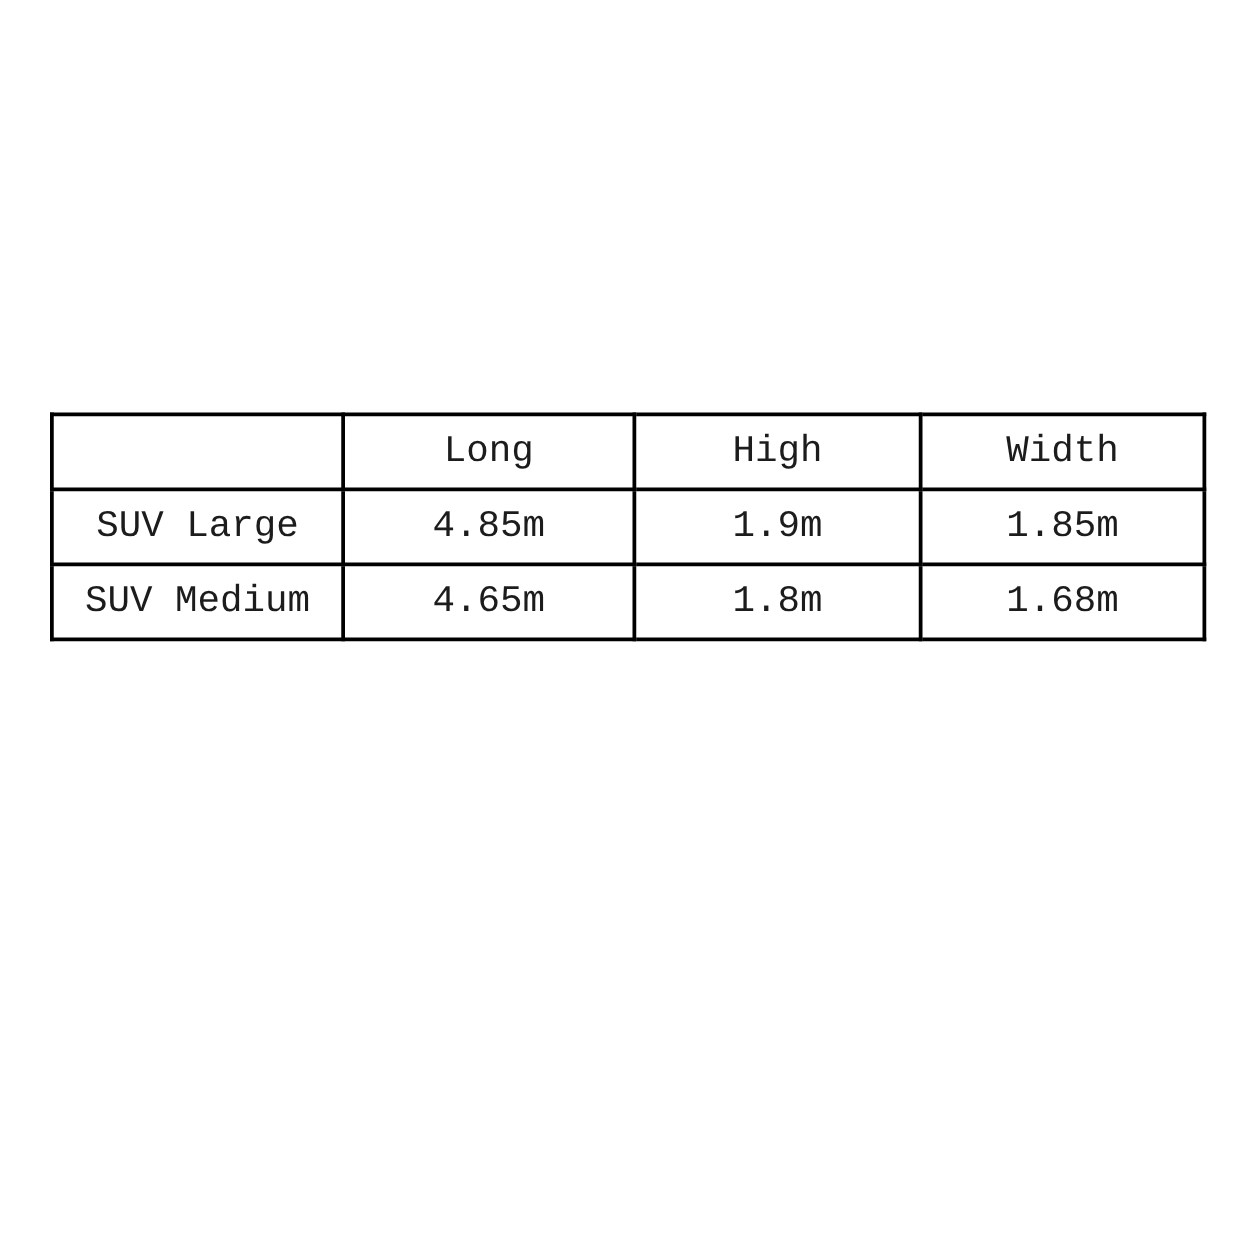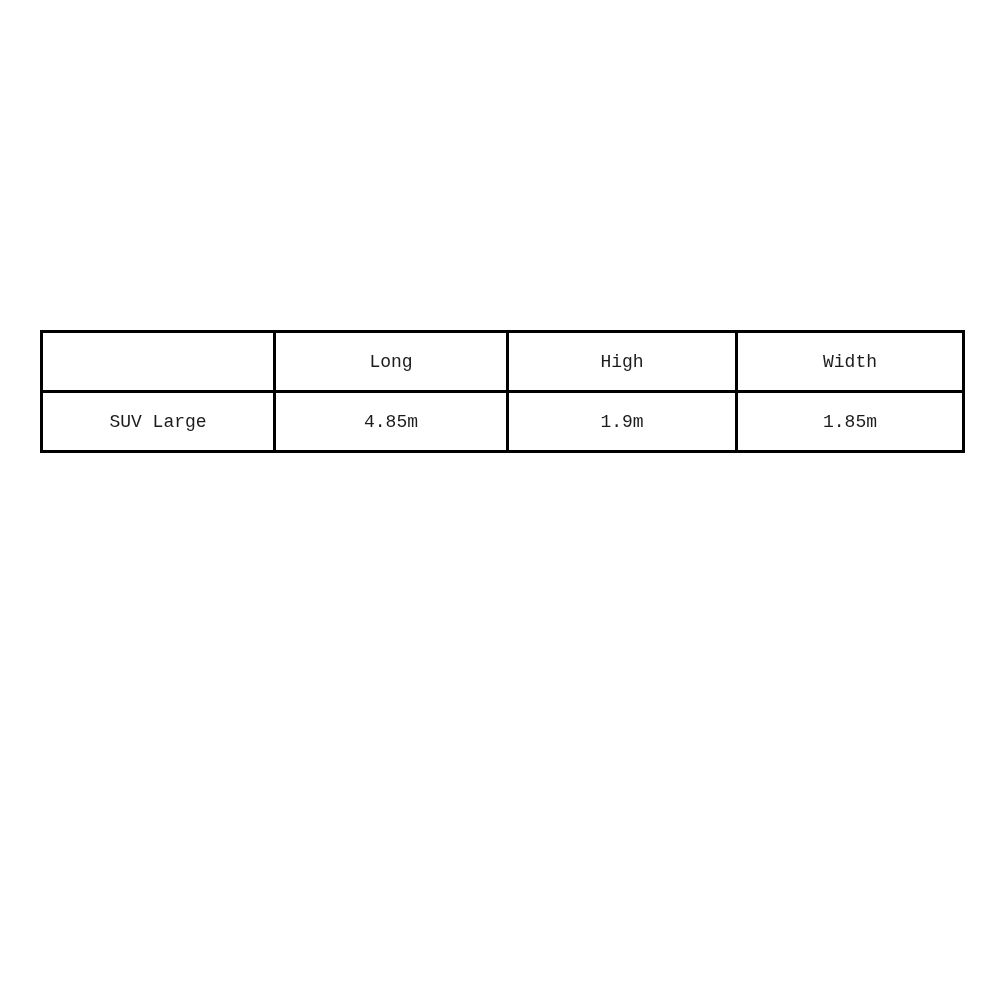--- a/index.html
+++ b/index.html
@@ -24,21 +24,21 @@
     border-collapse: collapse;
     table-layout: fixed;
     width: 922px;
   }
   table.spec-table th,
   table.spec-table td {
     border: 3px solid #000000;
     height: 57px;
     text-align: center;
     vertical-align: middle;
-    font-size: 18px;
+    font-size: 30px;
     font-weight: normal;
     padding: 0;
     white-space: nowrap;
     overflow: hidden;
   }
   col.c0 { width: 233px; }
   col.c1 { width: 233px; }
   col.c2 { width: 229px; }
   col.c3 { width: 227px; }
 </style>
@@ -61,15 +61,21 @@
         <th>Width</th>
       </tr>
     </thead>
     <tbody>
       <tr>
         <td>SUV Large</td>
         <td>4.85m</td>
         <td>1.9m</td>
         <td>1.85m</td>
       </tr>
+      <tr>
+        <td>SUV Medium</td>
+        <td>4.65m</td>
+        <td>1.8m</td>
+        <td>1.68m</td>
+      </tr>
     </tbody>
   </table>
 </div>
 
 </body></html>

